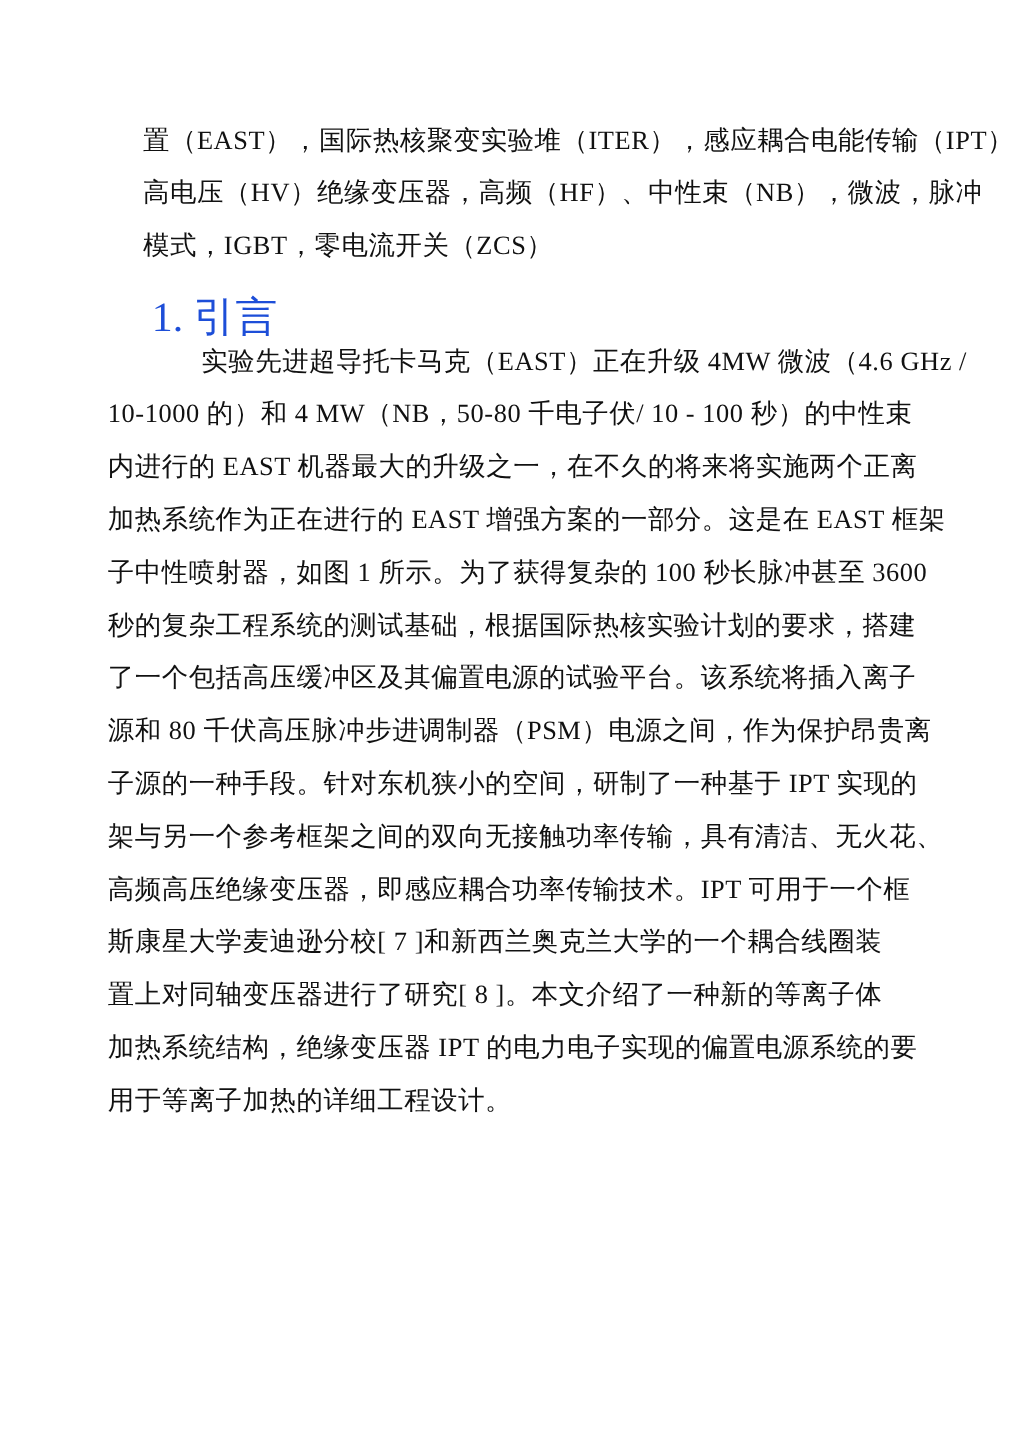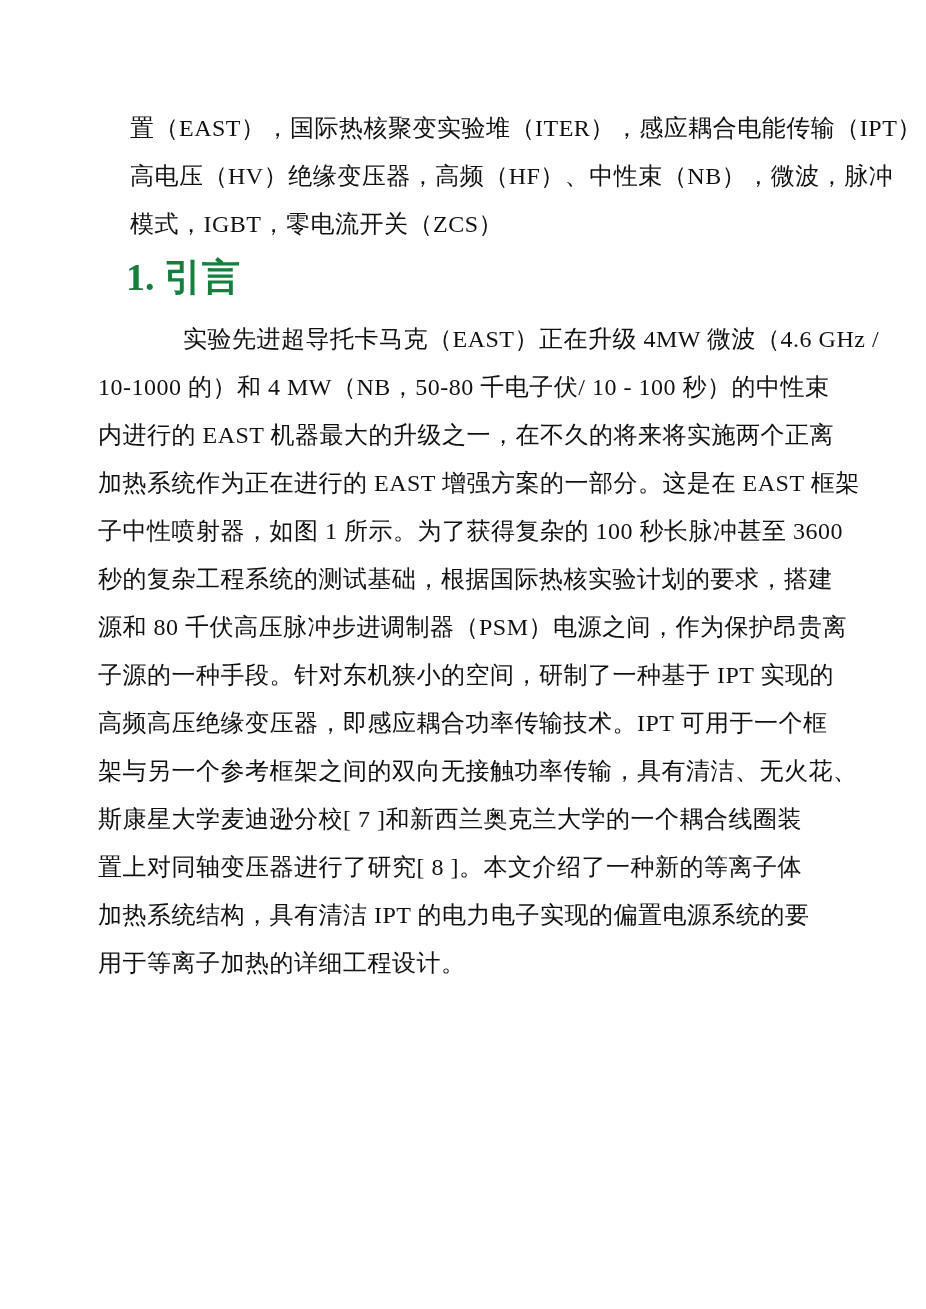--- a/index.html
+++ b/index.html
@@ -25,31 +25,31 @@
   }
   .keywords-block {
     position: absolute;
     left: 130px;
     top: 104px;
   }
   .section-heading {
     position: absolute;
     left: 126px;
     top: 255px;
-    margin: 0;
+    margin: 12px;
     font-size: 38px;
-    font-weight: bold;
+    font-weight: normal;
     line-height: 44px;
     white-space: nowrap;
-    color: #15803d;
+    color: #1d4ed8;
   }
   .intro-block {
     position: absolute;
     left: 98px;
-    top: 315px;
+    top: 305px;
   }
   .intro-block .t-line:first-child {
     padding-left: 85px;
   }
 </style>
 </head>
 <body>
 
 <div class="page">
 
@@ -61,23 +61,24 @@
 
   <h1 class="section-heading">1. 引言</h1>
 
   <div class="intro-block">
       <div class="t-line">实验先进超导托卡马克（EAST）正在升级 4MW 微波（4.6 GHz /</div>
       <div class="t-line">10-1000 的）和 4 MW（NB，50-80 千电子伏/ 10 - 100 秒）的中性束</div>
       <div class="t-line">内进行的 EAST 机器最大的升级之一，在不久的将来将实施两个正离</div>
       <div class="t-line">加热系统作为正在进行的 EAST 增强方案的一部分。这是在 EAST 框架</div>
       <div class="t-line">子中性喷射器，如图 1 所示。为了获得复杂的 100 秒长脉冲甚至 3600</div>
       <div class="t-line">秒的复杂工程系统的测试基础，根据国际热核实验计划的要求，搭建</div>
+      <div class="t-line">了一个包括高压缓冲区及其偏置电源的试验平台。该系统将插入离子</div>
       <div class="t-line">源和 80 千伏高压脉冲步进调制器（PSM）电源之间，作为保护昂贵离</div>
       <div class="t-line">子源的一种手段。针对东机狭小的空间，研制了一种基于 IPT 实现的</div>
+      <div class="t-line">架与另一个参考框架之间的双向无接触功率传输，具有清洁、无火花、</div>
       <div class="t-line">高频高压绝缘变压器，即感应耦合功率传输技术。IPT 可用于一个框</div>
-      <div class="t-line">架与另一个参考框架之间的双向无接触功率传输，具有清洁、无火花、</div>
       <div class="t-line">斯康星大学麦迪逊分校[ 7 ]和新西兰奥克兰大学的一个耦合线圈装</div>
       <div class="t-line">置上对同轴变压器进行了研究[ 8 ]。本文介绍了一种新的等离子体</div>
-      <div class="t-line">加热系统结构，具有清洁 IPT 的电力电子实现的偏置电源系统的要</div>
+      <div class="t-line">加热系统结构，绝缘变压器 IPT 的电力电子实现的偏置电源系统的要</div>
       <div class="t-line">用于等离子加热的详细工程设计。</div>
     </div>
 
 </div>
 
 </body></html>

